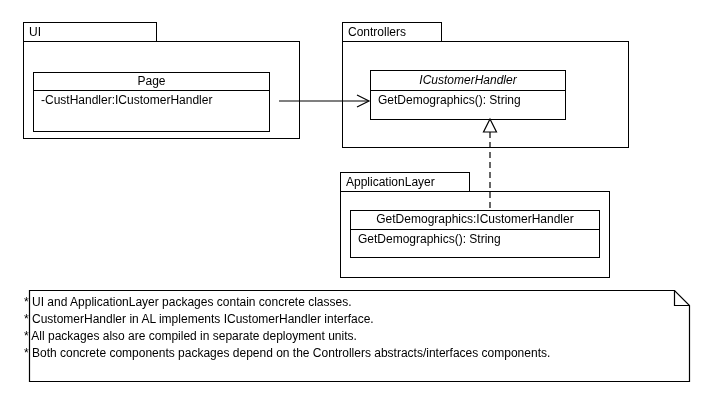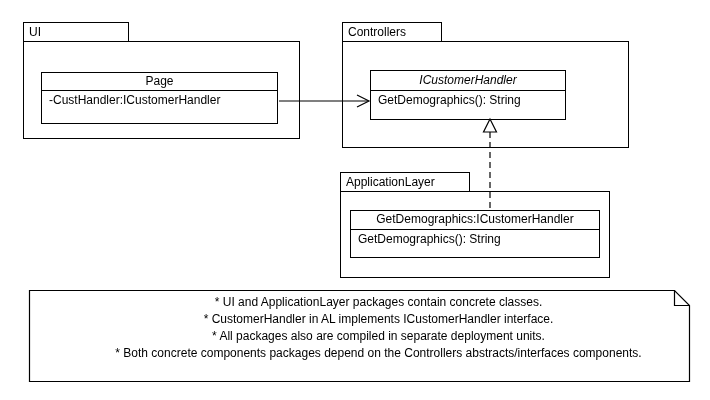--- a/index.html
+++ b/index.html
@@ -56,50 +56,49 @@
   svg.overlay {
     position: absolute;
     left: 0; top: 0;
     width: 710px; height: 400px;
     z-index: 4;
   }
 
   
   .note-text {
     position: absolute;
-    left: 56px;
+    left: 24px;
     top: 294px;
     width: 645px;
     line-height: 17px;
     z-index: 5;
     white-space: nowrap;
-    text-align: center;
   }
 </style>
 </head>
 <body>
 
 <div class="canvas">
 
-  <div class="abs pkg-tab" style="left:23px; top:22px; width:106px; height:20px;">
+  <div class="abs pkg-tab" style="left:23px; top:22px; width:134px; height:20px;">
     <span>UI</span>
   </div>
   <div class="abs pkg-body" style="left:23px; top:41px; width:277px; height:98px;"></div>
 
   <div class="abs pkg-tab" style="left:342px; top:22px; width:100px; height:20px;">
     <span>Controllers</span>
   </div>
   <div class="abs pkg-body" style="left:342px; top:41px; width:287px; height:107px;"></div>
 
   <div class="abs pkg-tab" style="left:340px; top:172px; width:130px; height:20px;">
     <span>ApplicationLayer</span>
   </div>
   <div class="abs pkg-body" style="left:340px; top:191px; width:270px; height:87px;"></div>
 
-  <div class="abs uml-class" style="left:41px; top:72px; width:237px; height:52px;">
+  <div class="abs uml-class" style="left:33px; top:72px; width:237px; height:60px;">
     <div class="class-title" style="height:17px; line-height:16px;">Page</div>
     <div class="class-member">-CustHandler:ICustomerHandler</div>
   </div>
 
   <div class="abs uml-class" style="left:370px; top:70px; width:196px; height:50px;">
     <div class="class-title italic" style="height:19px; line-height:18px;">ICustomerHandler</div>
     <div class="class-member">GetDemographics(): String</div>
   </div>
 
   <div class="abs uml-class" style="left:350px; top:210px; width:250px; height:48px;">

